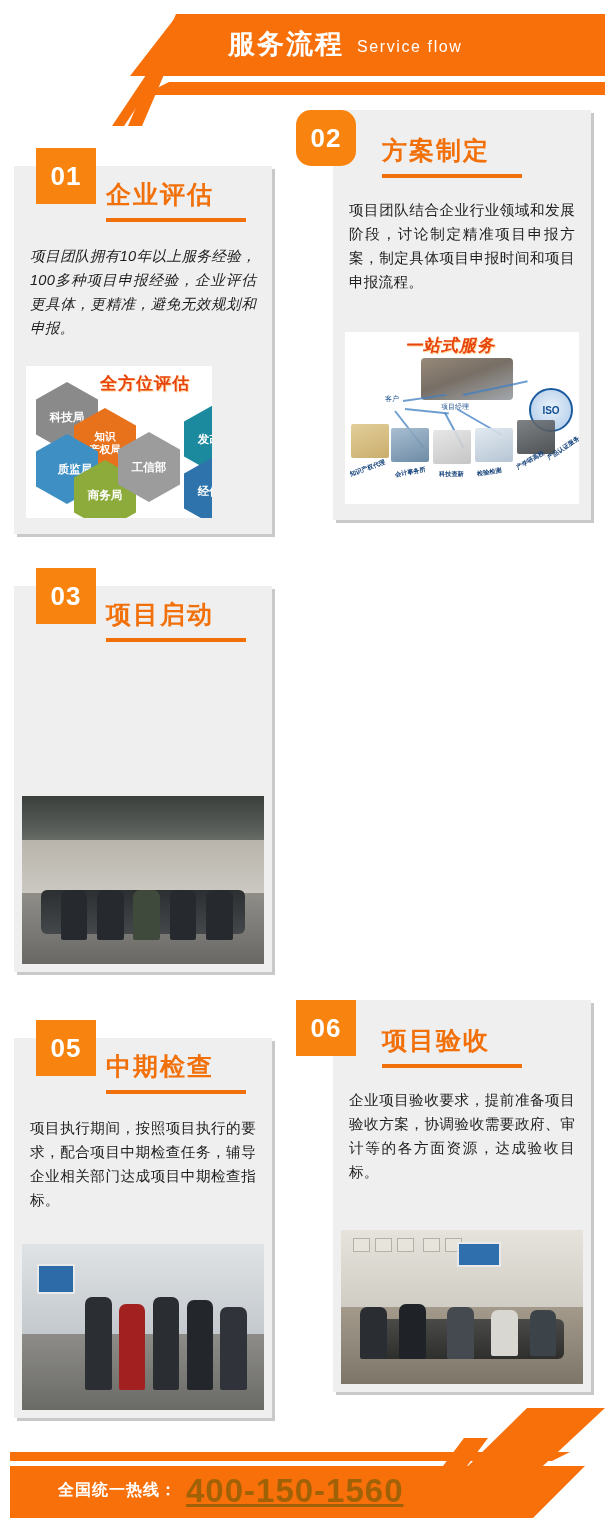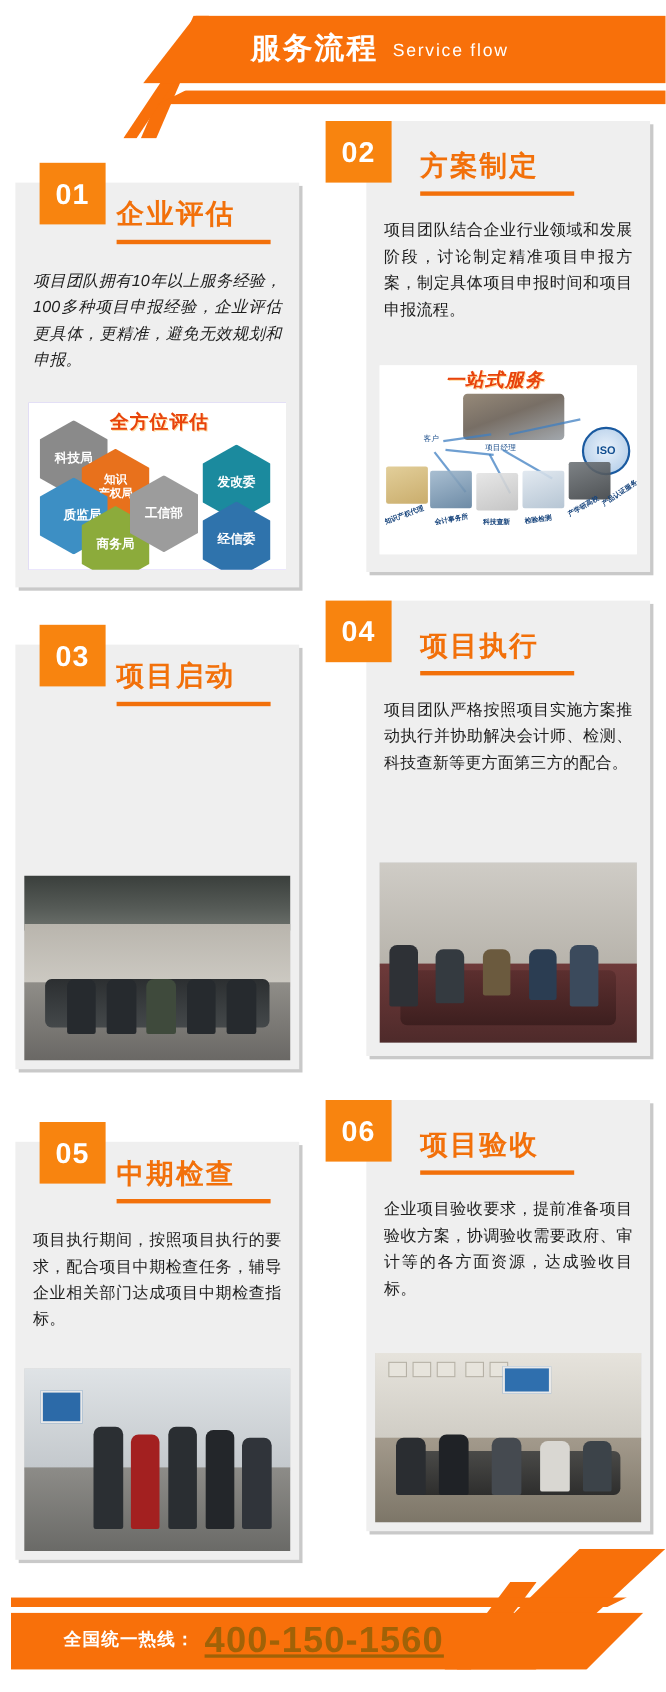--- a/index.html
+++ b/index.html
@@ -109,21 +109,21 @@
   }
 
   
   #card01 { left: 14px;  top: 166px; width: 258px; height: 368px; }
   #card01 .badge      { left: 22px; top: -18px; }
   #card01 .card-title { left: 92px; top: 12px; }
   #card01 .card-title-rule { left: 92px; top: 52px; width: 140px; }
   #card01 .card-body  { left: 16px; top: 78px; width: 226px; font-style: italic; }
 
   #card02 { left: 333px; top: 110px; width: 258px; height: 410px; }
-  #card02 .badge      { left: -37px; top: 0px; }
+  #card02 .badge      { left: -37px; top: 0px; border-radius: 15px; }
   #card02 .card-title { left: 49px; top: 24px; }
   #card02 .card-title-rule { left: 49px; top: 64px; width: 140px; }
   #card02 .card-body  { left: 16px; top: 88px; width: 226px; }
 
   #card03 { left: 14px;  top: 586px; width: 258px; height: 386px; }
   #card03 .badge      { left: 22px; top: -18px; }
   #card03 .card-title { left: 92px; top: 12px; }
   #card03 .card-title-rule { left: 92px; top: 52px; width: 140px; }
   #card03 .card-body  { left: 16px; top: 78px; width: 226px; }
 
@@ -144,21 +144,21 @@
   #card06 .card-title { left: 49px; top: 24px; }
   #card06 .card-title-rule { left: 49px; top: 64px; width: 140px; }
   #card06 .card-body  { left: 16px; top: 88px; width: 226px; }
 
   
   .photo {
     position: absolute;
     overflow: hidden;
     background: #d7d7d7;
   }
-  #card01 .photo { left: 12px; top: 200px; width: 234px; height: 152px; background:#c4b5fd; }
+  #card01 .photo { left: 12px; top: 200px; width: 186px; height: 152px; background:#7f1d1d; }
   #card02 .photo { left: 12px; top: 222px; width: 234px; height: 172px; background:#fdfdfd; }
   #card03 .photo { left: 8px;  top: 210px; width: 242px; height: 168px; }
   #card04 .photo { left: 12px; top: 238px; width: 234px; height: 164px; }
   #card05 .photo { left: 8px;  top: 206px; width: 242px; height: 166px; }
   #card06 .photo { left: 8px;  top: 230px; width: 242px; height: 154px; }
 
   
   .hexwrap { position: absolute; inset: 0; background: #ffffff; }
   .hex {
     position: absolute;
@@ -332,37 +332,20 @@
         <div class="ph-floor"></div>
       <div class="ph-table"></div>
       <div class="ph-person" style="left:16%;"></div>
       <div class="ph-person" style="left:31%;"></div>
       <div class="ph-person" style="left:46%; background:#3f4a3c;"></div>
       <div class="ph-person" style="left:61%;"></div>
       <div class="ph-person" style="left:76%;"></div>
     </div>
   </div>
 
-  <div class="card" id="card04">
-    <div class="badge">04</div>
-    <div class="card-title">项目执行</div>
-    <div class="card-title-rule"></div>
-    <div class="card-body">项目团队严格按照项目实施方案推动执行并协助解决会计师、检测、科技查新等更方面第三方的配合。</div>
-
-    <div class="photo">
-      <div class="ph-wall" style="top:0; height:58%; background:linear-gradient(180deg,#cfccc6,#b7b3ab);"></div>
-      <div class="ph-floor" style="height:44%; background:linear-gradient(180deg,#6e3a3a,#4e2a2a);"></div>
-      <div class="ph-table" style="bottom:10%; height:30%; background:linear-gradient(180deg,#5c2f2f,#3d1f1f);"></div>
-      <div class="ph-person" style="left:4%;  bottom:20%; height:34%; background:#2e3136;"></div>
-      <div class="ph-person" style="left:22%; bottom:22%; height:30%; background:#343a40;"></div>
-      <div class="ph-person" style="left:40%; bottom:26%; height:26%; background:#6b5a3e;"></div>
-      <div class="ph-person" style="left:58%; bottom:24%; height:28%; background:#2b3d52;"></div>
-      <div class="ph-person" style="left:74%; bottom:20%; height:34%; background:#3b4a5c;"></div>
-    </div>
-  </div>
 
   <div class="card" id="card05">
     <div class="badge">05</div>
     <div class="card-title">中期检查</div>
     <div class="card-title-rule"></div>
     <div class="card-body">项目执行期间，按照项目执行的要求，配合项目中期检查任务，辅导企业相关部门达成项目中期检查指标。</div>
 
     <div class="photo">
       <div class="ph-wall" style="top:0; height:56%; background:linear-gradient(180deg,#dfe3e6,#c3c8cc);"></div>
       <div class="ph-floor" style="height:46%; background:linear-gradient(180deg,#8d8c88,#6a6a67);"></div>

